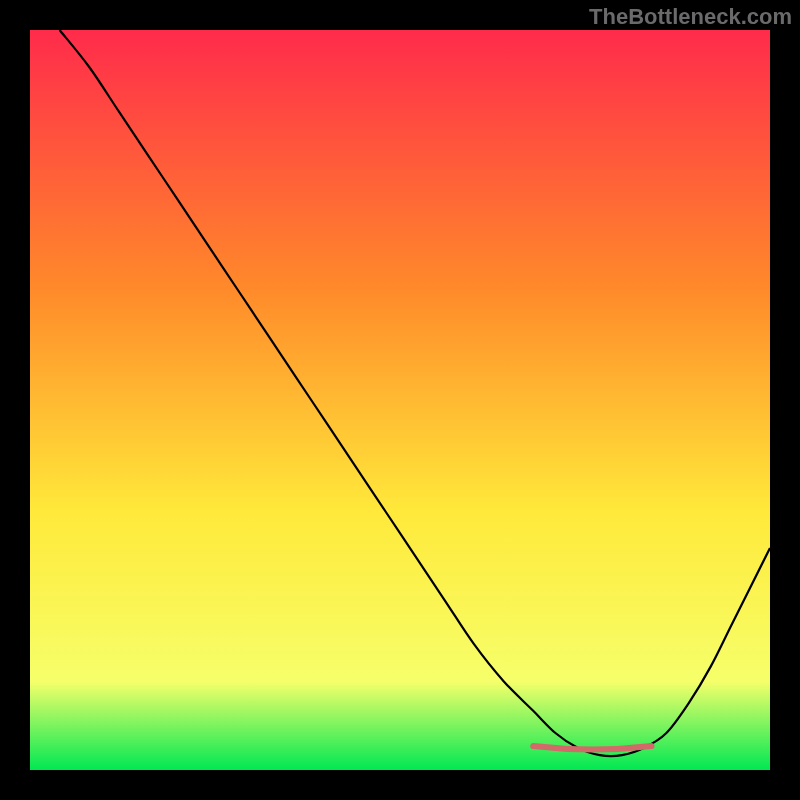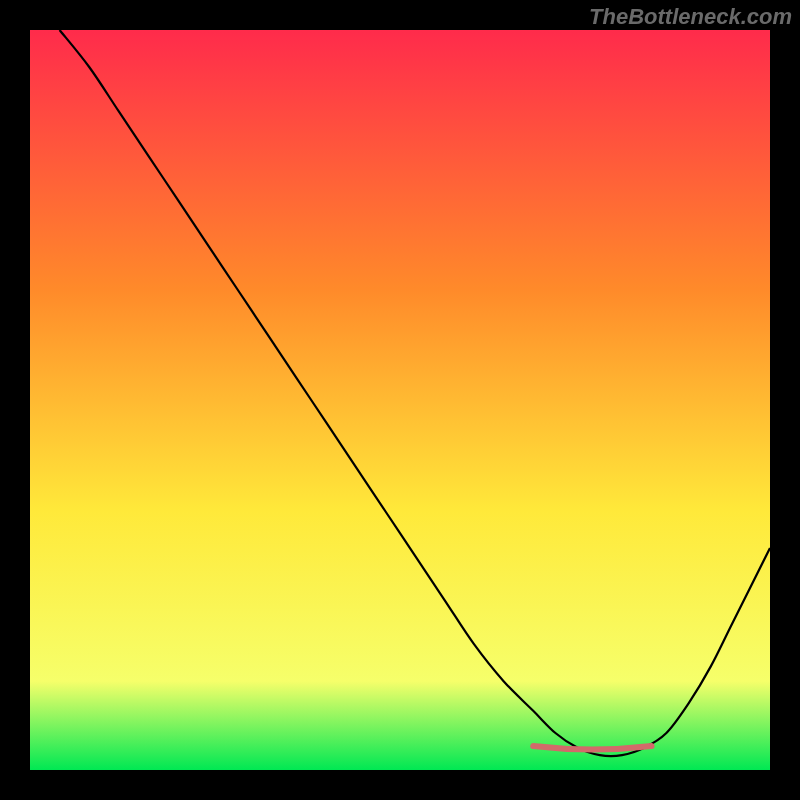--- a/index.html
+++ b/index.html
@@ -7,21 +7,20 @@
     padding: 0;
     width: 800px;
     height: 800px;
     background: #000000;
     overflow: hidden;
   }
   .chart-container {
     position: relative;
     width: 800px;
     height: 604px;
-    font-style: italic;
   }
   .watermark {
     position: absolute;
     top: 4px;
     right: 8px;
     color: #6a6a6a;
     font-family: Arial, Helvetica, sans-serif;
     font-size: 22px;
     font-weight: bold;
     z-index: 10;

